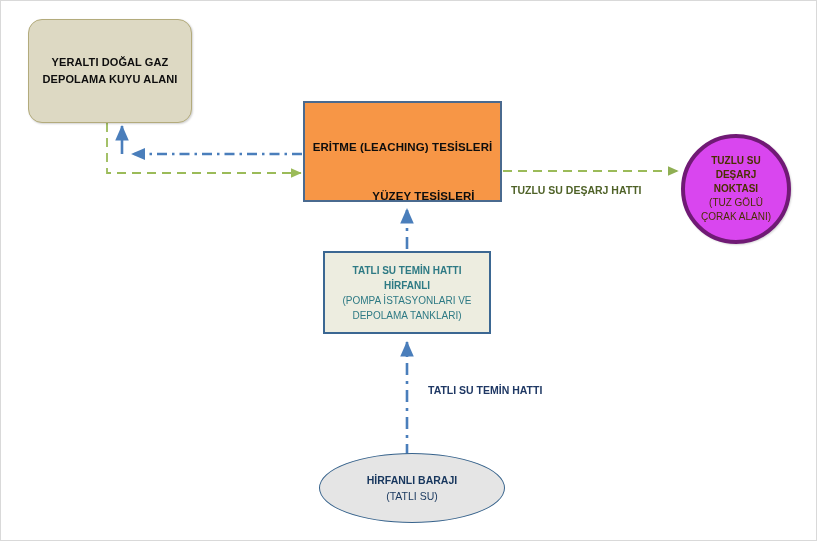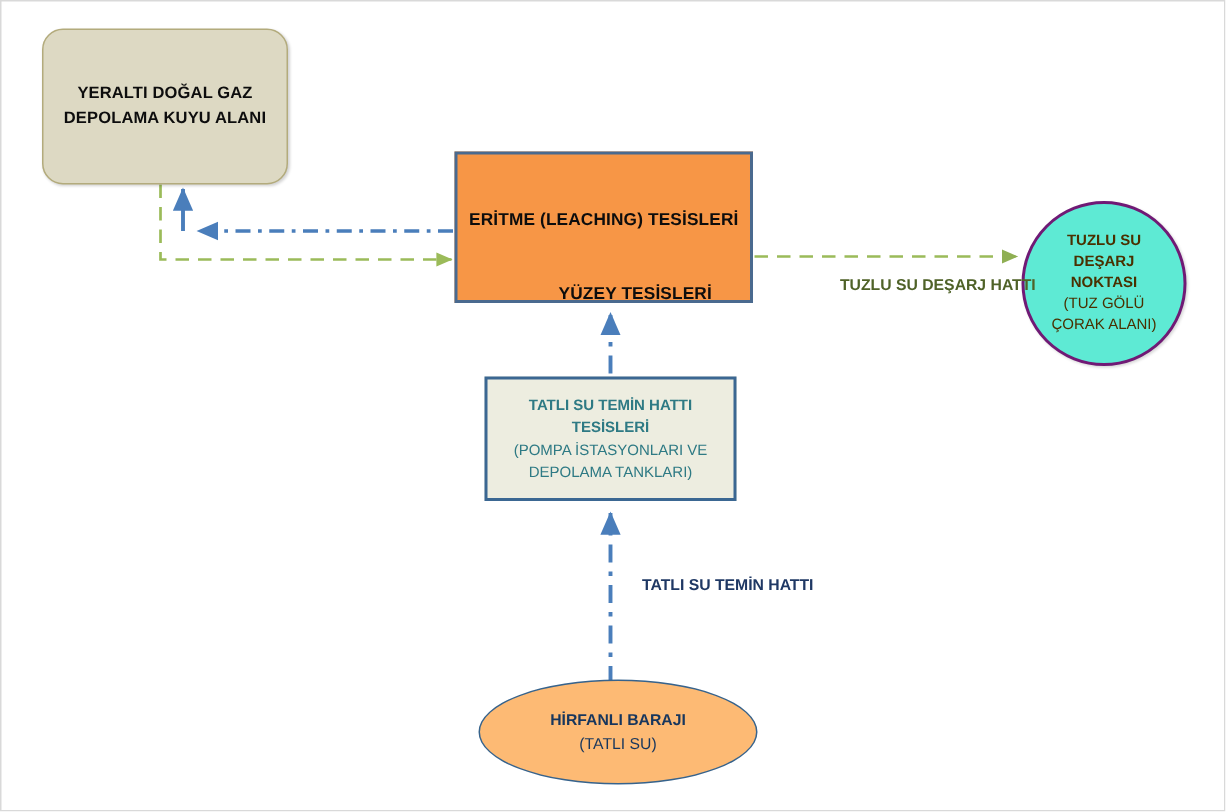--- a/index.html
+++ b/index.html
@@ -75,22 +75,22 @@
     color: #0d0d0d;
     margin-top: 37px;
     letter-spacing: 0.1px;
     margin-left: 42px;
   }
 
   
   #node-discharge-point {
     left: 680px; top: 133px;
     width: 110px; height: 110px;
-    background: #5eead4;
-    border: 2px solid #701a75;
+    background: #d946ef;
+    border: 4px solid #701a75;
     border-radius: 50%;
     box-shadow: 1px 1px 2px rgba(0,0,0,0.16);
     line-height: 14px;
   }
   #node-discharge-point .line-b {
     font-size: 10px;
     font-weight: bold;
     color: #4A3000;
   }
   #node-discharge-point .line-r {
@@ -113,21 +113,21 @@
   }
   #node-freshwater-facility .line-r {
     font-size: 10px;
     color: #2E7A84;
   }
 
   
   #node-dam {
     left: 318px; top: 452px;
     width: 186px; height: 70px;
-    background: #fdba74;
+    background: #e5e5e5;
     border: 1px solid #37638C;
     border-radius: 50%;
     line-height: 16px;
   }
   #node-dam .line-b {
     font-size: 10.5px;
     font-weight: bold;
     color: #17365D;
   }
   #node-dam .line-r {
@@ -137,21 +137,21 @@
 
   
   .edge-label {
     position: absolute;
     font-size: 10.5px;
     font-weight: bold;
     white-space: nowrap;
     z-index: 6;
   }
   #label-brine-line {
-    left: 559px; top: 183px;
+    left: 510px; top: 183px;
     color: #4F6228;
     text-align: right;
   }
   #label-freshwater-line {
     left: 427px; top: 383px;
     color: #1F3864;
   }
 </style>
 </head>
 <body>
@@ -209,21 +209,21 @@
   <div class="node" id="node-discharge-point">
     <div class="line-b">TUZLU SU</div>
     <div class="line-b">DEŞARJ</div>
     <div class="line-b">NOKTASI</div>
     <div class="line-r">(TUZ GÖLÜ</div>
     <div class="line-r">ÇORAK ALANI)</div>
   </div>
 
   <div class="node" id="node-freshwater-facility">
     <div class="line-b">TATLI SU TEMİN HATTI</div>
-    <div class="line-b">TESİSLERİ</div>
+    <div class="line-b">HİRFANLI</div>
     <div class="line-r">(POMPA İSTASYONLARI VE</div>
     <div class="line-r">DEPOLAMA TANKLARI)</div>
   </div>
 
   <div class="node" id="node-dam">
     <div class="line-b">HİRFANLI BARAJI</div>
     <div class="line-r">(TATLI SU)</div>
   </div>
 
   <div class="edge-label" id="label-brine-line">TUZLU SU DEŞARJ HATTI</div>

